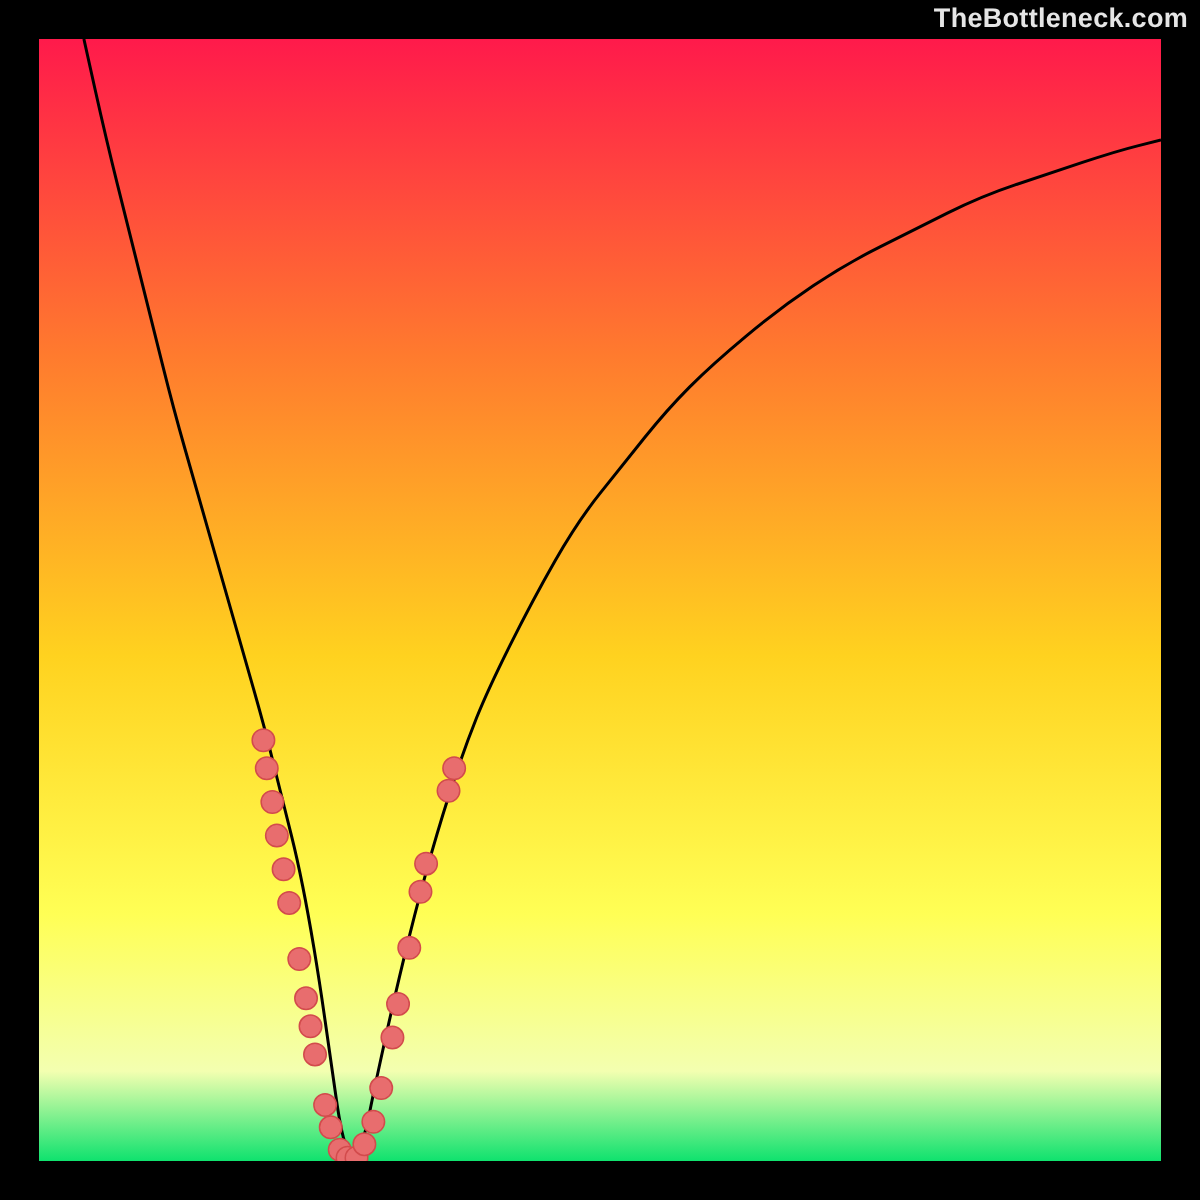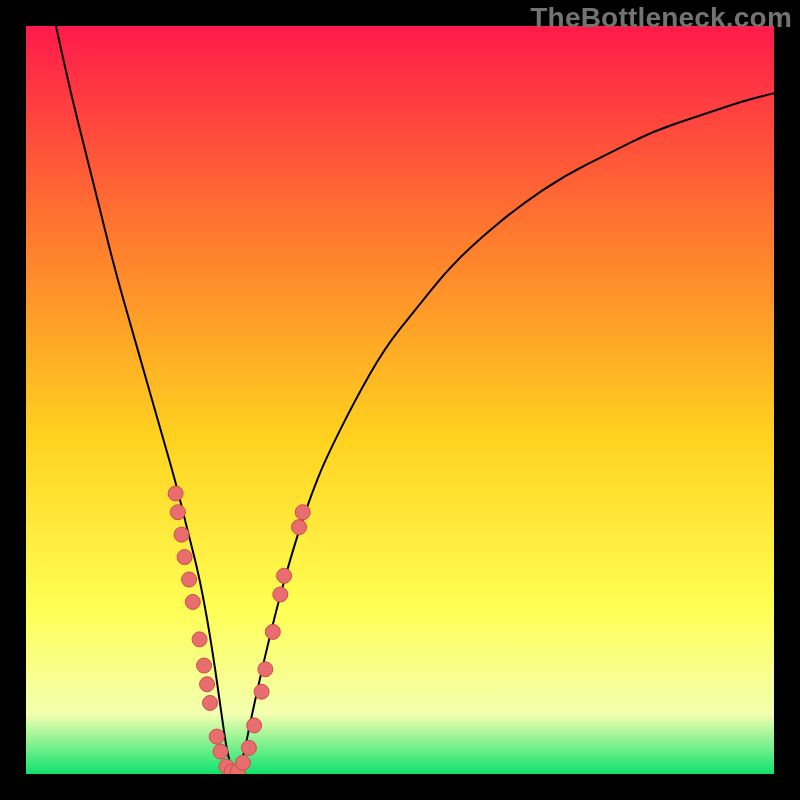--- a/index.html
+++ b/index.html
@@ -26,22 +26,22 @@
     top: 26px;
     width: 748px;
     height: 748px;
     overflow: hidden;
   }
 
   .watermark {
     position: absolute;
     top: 2px;
     right: 8px;
-    color: #737373;
-    font-size: 28px;
+    color: #e5e5e5;
+    font-size: 18px;
     font-weight: 600;
     letter-spacing: 0.2px;
     z-index: 10;
   }
 
   svg { display: block; }
 </style>
 </head>
 <body>
 

